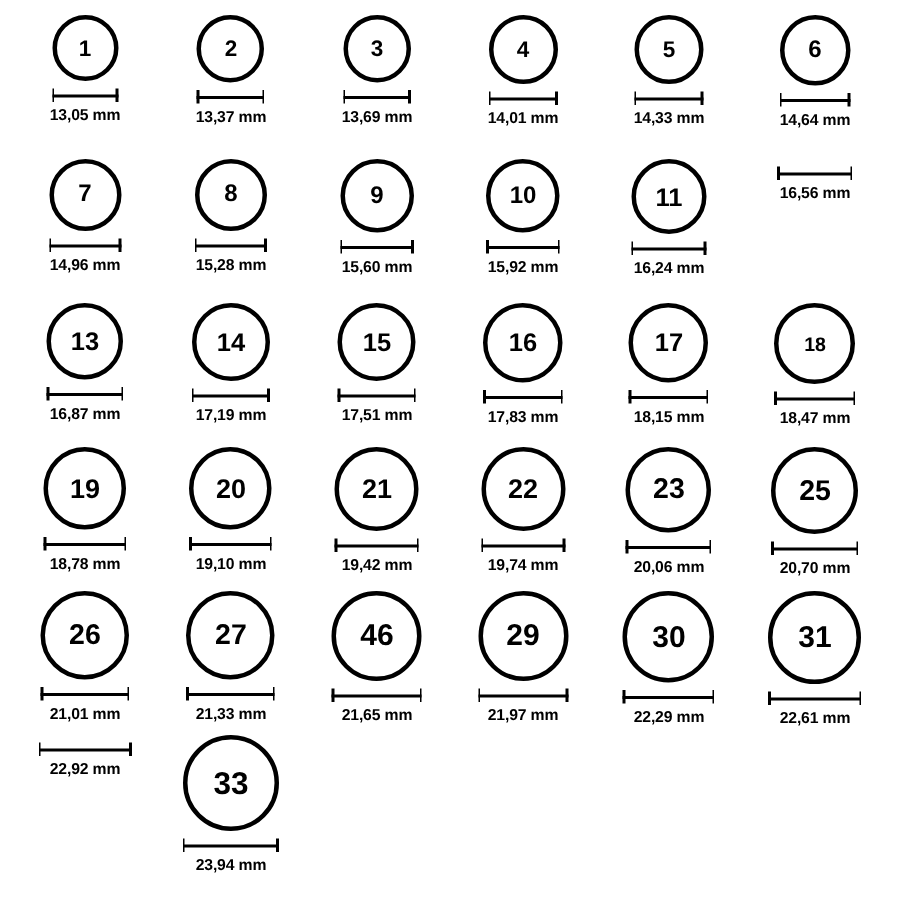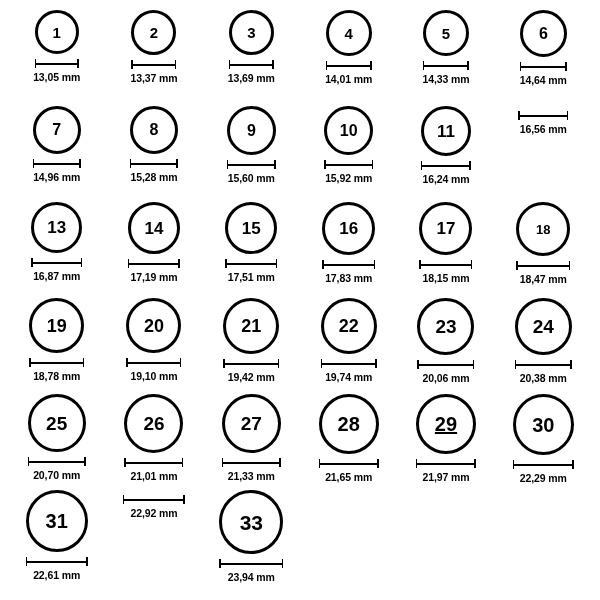--- a/index.html
+++ b/index.html
@@ -333,31 +333,20 @@
           <span class="ring-label" style="font-size: 19px;">23</span>
         </div>
         <div class="dim" style="width: 57px;">
           <span class="dim-cap left"></span>
           <span class="dim-line"></span>
           <span class="dim-cap right"></span>
         </div>
         <div class="mm">20,06 mm</div>
       </div>
       <div class="cell">
-        <div class="ring" style="width: 57px; height: 57px;">
-          <span class="ring-label" style="font-size: 19px;">24</span>
-        </div>
-        <div class="dim" style="width: 57px;">
-          <span class="dim-cap left"></span>
-          <span class="dim-line"></span>
-          <span class="dim-cap right"></span>
-        </div>
-        <div class="mm">20,38 mm</div>
-      </div>
-      <div class="cell">
         <div class="ring" style="width: 58px; height: 58px;">
           <span class="ring-label" style="font-size: 19px;">25</span>
         </div>
         <div class="dim" style="width: 58px;">
           <span class="dim-cap left"></span>
           <span class="dim-line"></span>
           <span class="dim-cap right"></span>
         </div>
         <div class="mm">20,70 mm</div>
       </div>
@@ -378,31 +367,31 @@
         </div>
         <div class="dim" style="width: 59px;">
           <span class="dim-cap left"></span>
           <span class="dim-line"></span>
           <span class="dim-cap right"></span>
         </div>
         <div class="mm">21,33 mm</div>
       </div>
       <div class="cell">
         <div class="ring" style="width: 60px; height: 60px;">
-          <span class="ring-label" style="font-size: 20px;">28</span>
+          <span class="ring-label" style="font-size: 20px;">46</span>
         </div>
         <div class="dim" style="width: 60px;">
           <span class="dim-cap left"></span>
           <span class="dim-line"></span>
           <span class="dim-cap right"></span>
         </div>
         <div class="mm">21,65 mm</div>
       </div>
       <div class="cell">
-        <div class="ring" style="width: 60px; height: 60px; text-decoration: underline;">
+        <div class="ring" style="width: 60px; height: 60px;">
           <span class="ring-label" style="font-size: 20px;">29</span>
         </div>
         <div class="dim" style="width: 60px;">
           <span class="dim-cap left"></span>
           <span class="dim-line"></span>
           <span class="dim-cap right"></span>
         </div>
         <div class="mm">21,97 mm</div>
       </div>
       <div class="cell">

